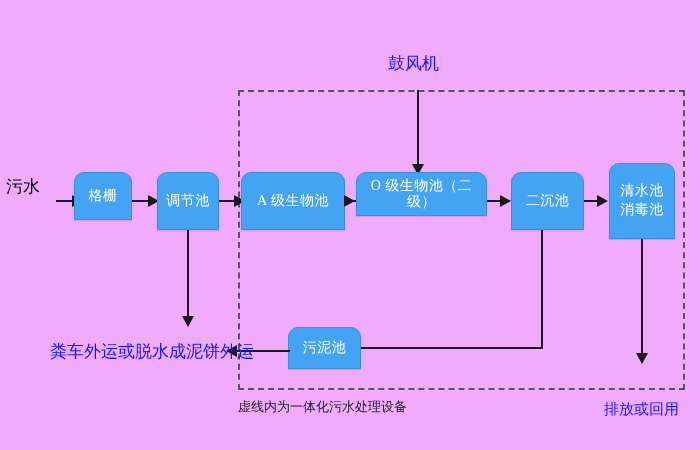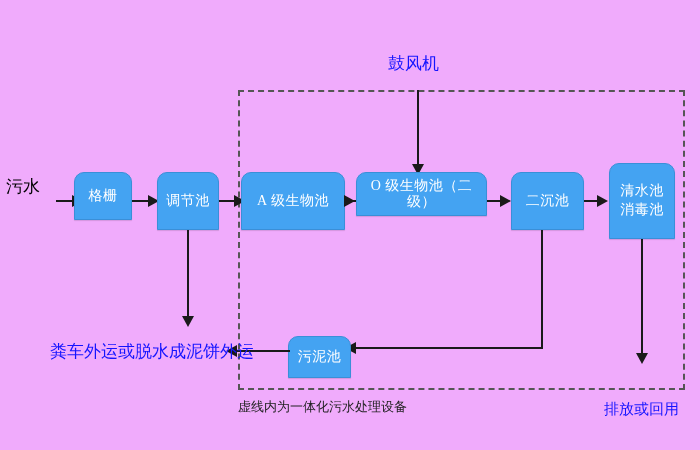--- a/index.html
+++ b/index.html
@@ -142,21 +142,21 @@
   <div class="arrow left" style="left:345px; top:342px;"></div>
 
   <div class="node two-line" style="left:609px; top:163px; width:66px; height:76px; flex-direction:column;text-align:center;">
     <span>清水池</span>
     <span>消毒池</span>
   </div>
 
   <div class="line-v" style="left:641px; top:239px; height:118px;"></div>
   <div class="arrow down" style="left:636px; top:353px;"></div>
 
-  <div class="node" style="left:288px; top:336px; width:63px; height:42px;">
+  <div class="node" style="left:288px; top:327px; width:73px; height:42px;">
     <span>污泥池</span>
   </div>
 
   <div class="line-h" style="left:236px; top:350px; width:54px;"></div>
   <div class="arrow left" style="left:226px; top:345px;"></div>
 
   <div class="label blue" style="left:50px; top:340px;">粪车外运或脱水成泥饼外运</div>
 
   <div class="label caption" style="left:238px; top:398px;">虚线内为一体化污水处理设备</div>
 

